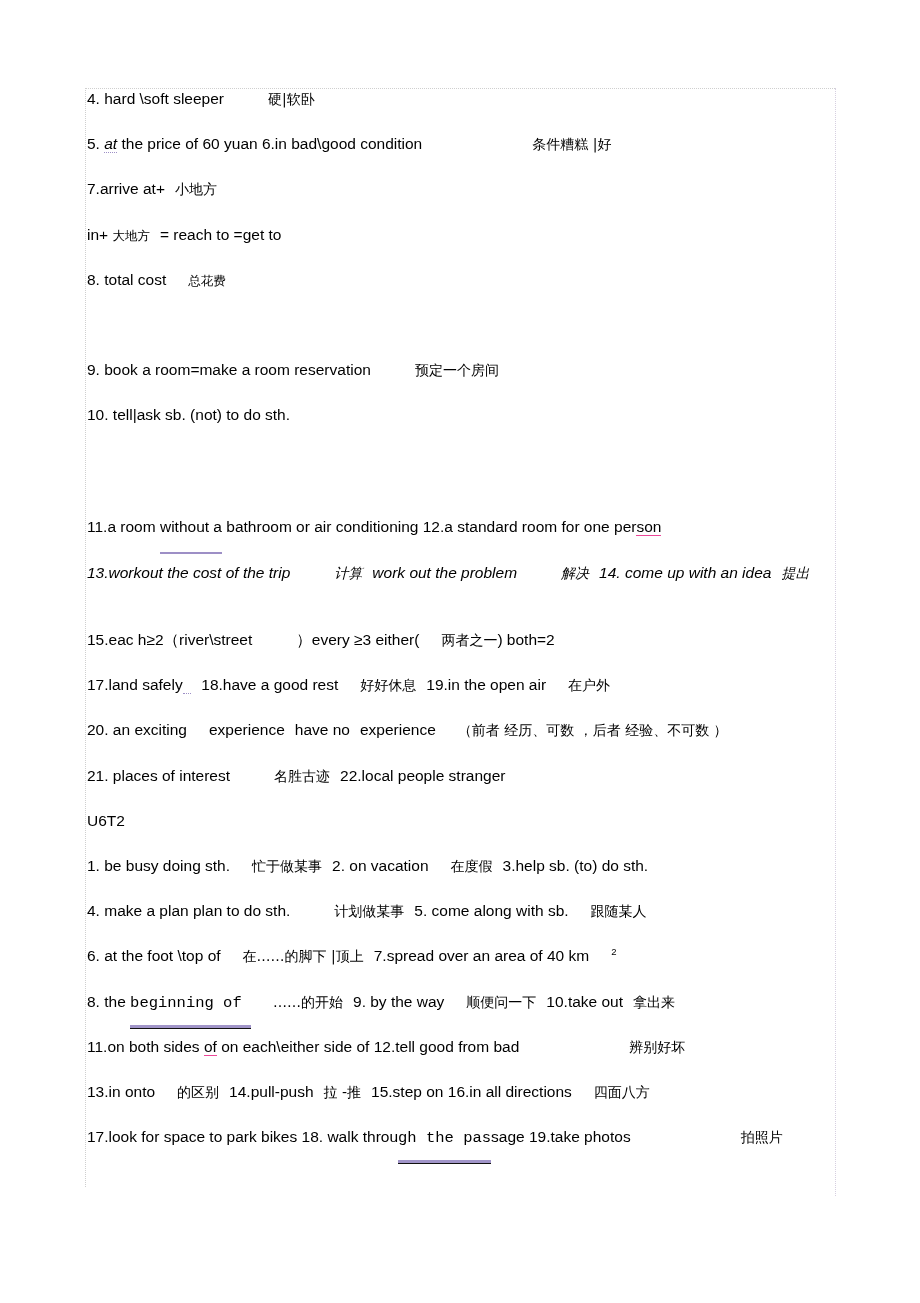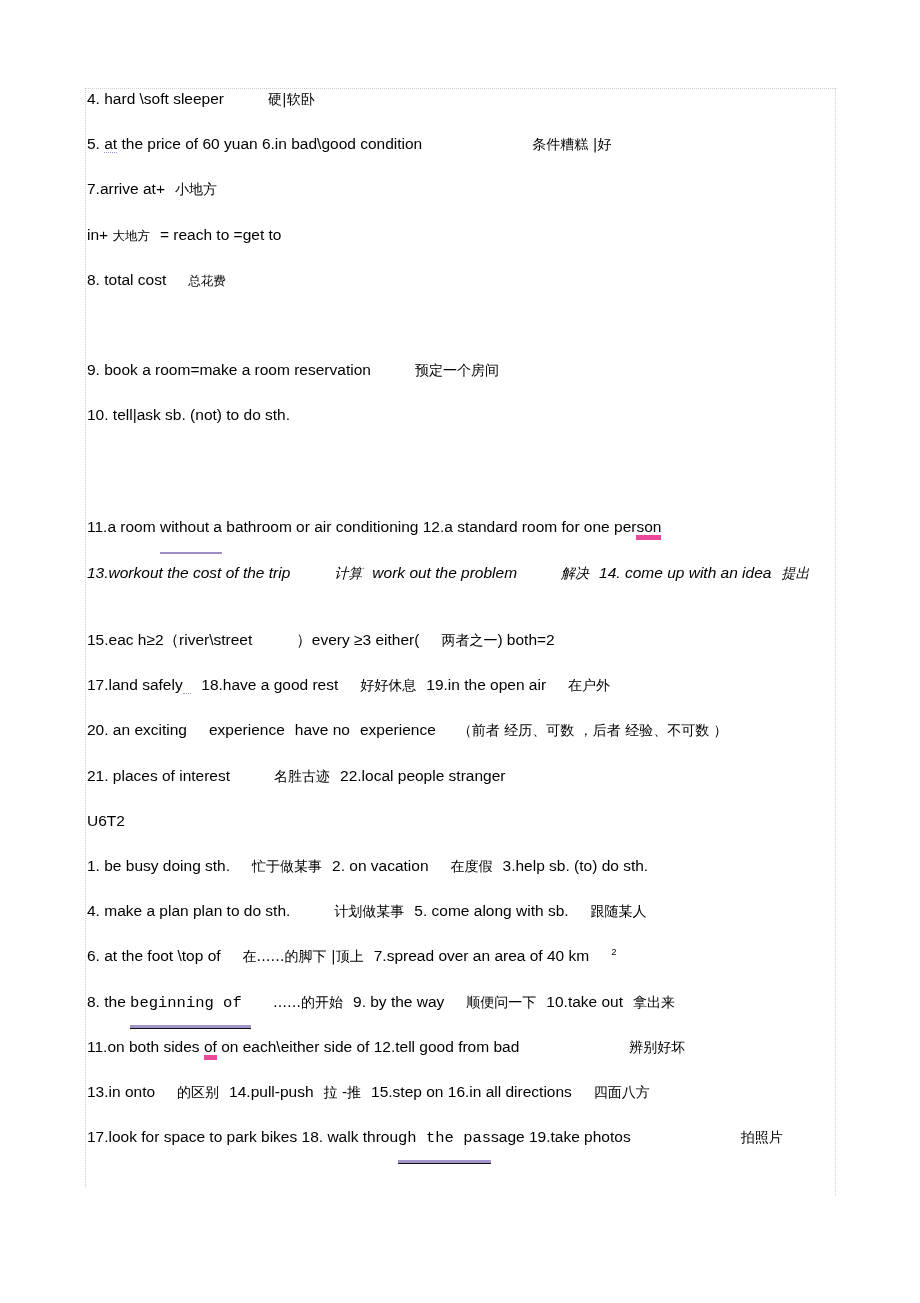--- a/index.html
+++ b/index.html
@@ -97,23 +97,24 @@
     background-image: linear-gradient(#a195c9, #a195c9);
     background-repeat: repeat-x;
     background-position: 0 100%;
     background-size: 100% 3px;
     padding-bottom: 16px;
     font-family: Liberation Mono, monospace;
   }
   .u-dotted {
     border-bottom: 1.5px dotted #9d8fc6;
     padding-bottom: 0px;
+    font-style: italic;
   }
   .u-thin {
-    border-bottom: 5px solid #ec4899;
+    border-bottom: 1px solid #ec4899;
   }
 
   sup {
     font-size: 9.5px;
     vertical-align: super;
     line-height: 0;
   }
 
   .sp-sm  { display:inline-block; width: 10px; }
   .sp-md  { display:inline-block; width: 22px; }

